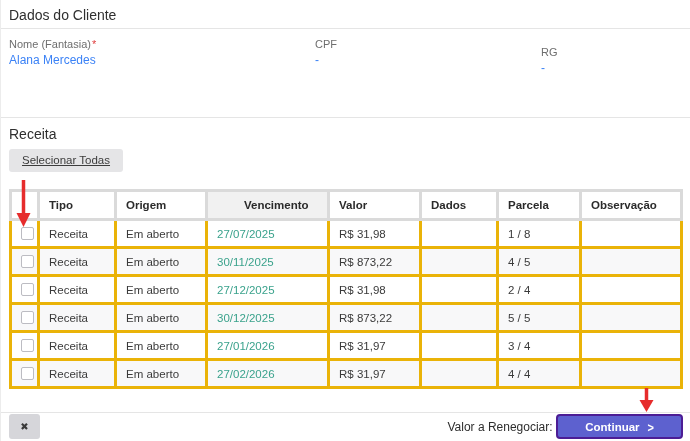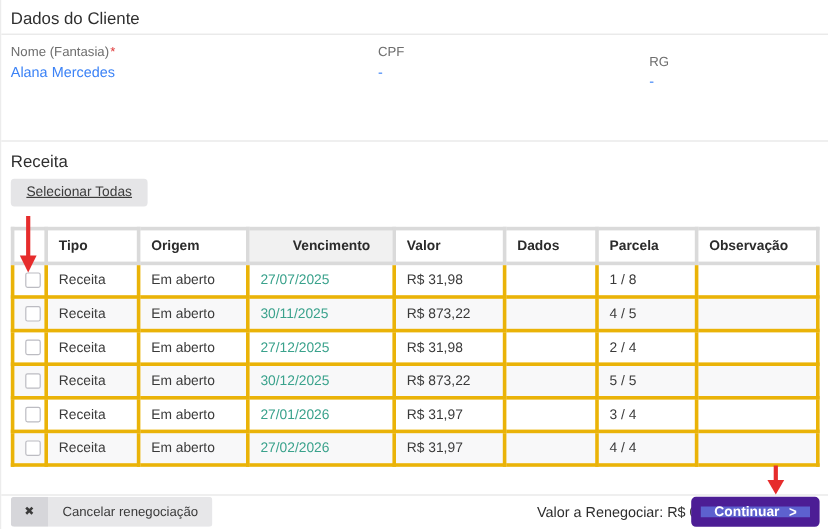--- a/index.html
+++ b/index.html
@@ -54,22 +54,22 @@
     display:flex; align-items:center; justify-content:center;
   }
   .btn-cancel .txt-seg {
     background:#e7e7e9; color:#3a3a3a; font-size:11px; padding:0 12px;
     display:flex; align-items:center;
   }
   .renegotiate-total {
     position:absolute; right:92px; top:420px; font-size:12px; color:#2e2e2e;
   }
   .btn-continue {
-    position:absolute; right:7px; top:414px; height:25px; padding:0 11px;
-    background:#5d61cf; border:8px solid #4c1d95; border-radius:4px;
+    position:absolute; right:7px; top:414px; height:25px; padding:0 27px;
+    background:#5d61cf; border:2px solid #4c1d95; border-radius:4px;
     color:#fff; font-size:11.5px; font-weight:bold; cursor:pointer;
     display:flex; align-items:center; gap:8px; font-family:inherit;
   }
   .btn-continue .chev { font-size:11px; font-weight:bold; transform:scaleY(1.15); }
   .annotation-arrow { position:absolute; pointer-events:none; }
 </style>
 </head>
 <body>
 
 <div class="page">
@@ -179,21 +179,20 @@
         <td>4 / 4</td>
         <td></td>
       </tr>
     </tbody>
   </table>
 
   <div class="divider footer-divider"></div>
 
   <button class="btn-cancel">
     <span class="icon-seg">✖</span>
-    <span class="txt-seg">Cancelar renegociação</span>
   </button>
 
   <div class="renegotiate-total">Valor a Renegociar: R$ 0,00</div>
 
   <button class="btn-continue">
     <span>Continuar</span>
     <span class="chev">&gt;</span>
   </button>
 
   <svg class="annotation-arrow" style="left:14px; top:179px;" width="17" height="49" viewBox="0 0 17 49">

